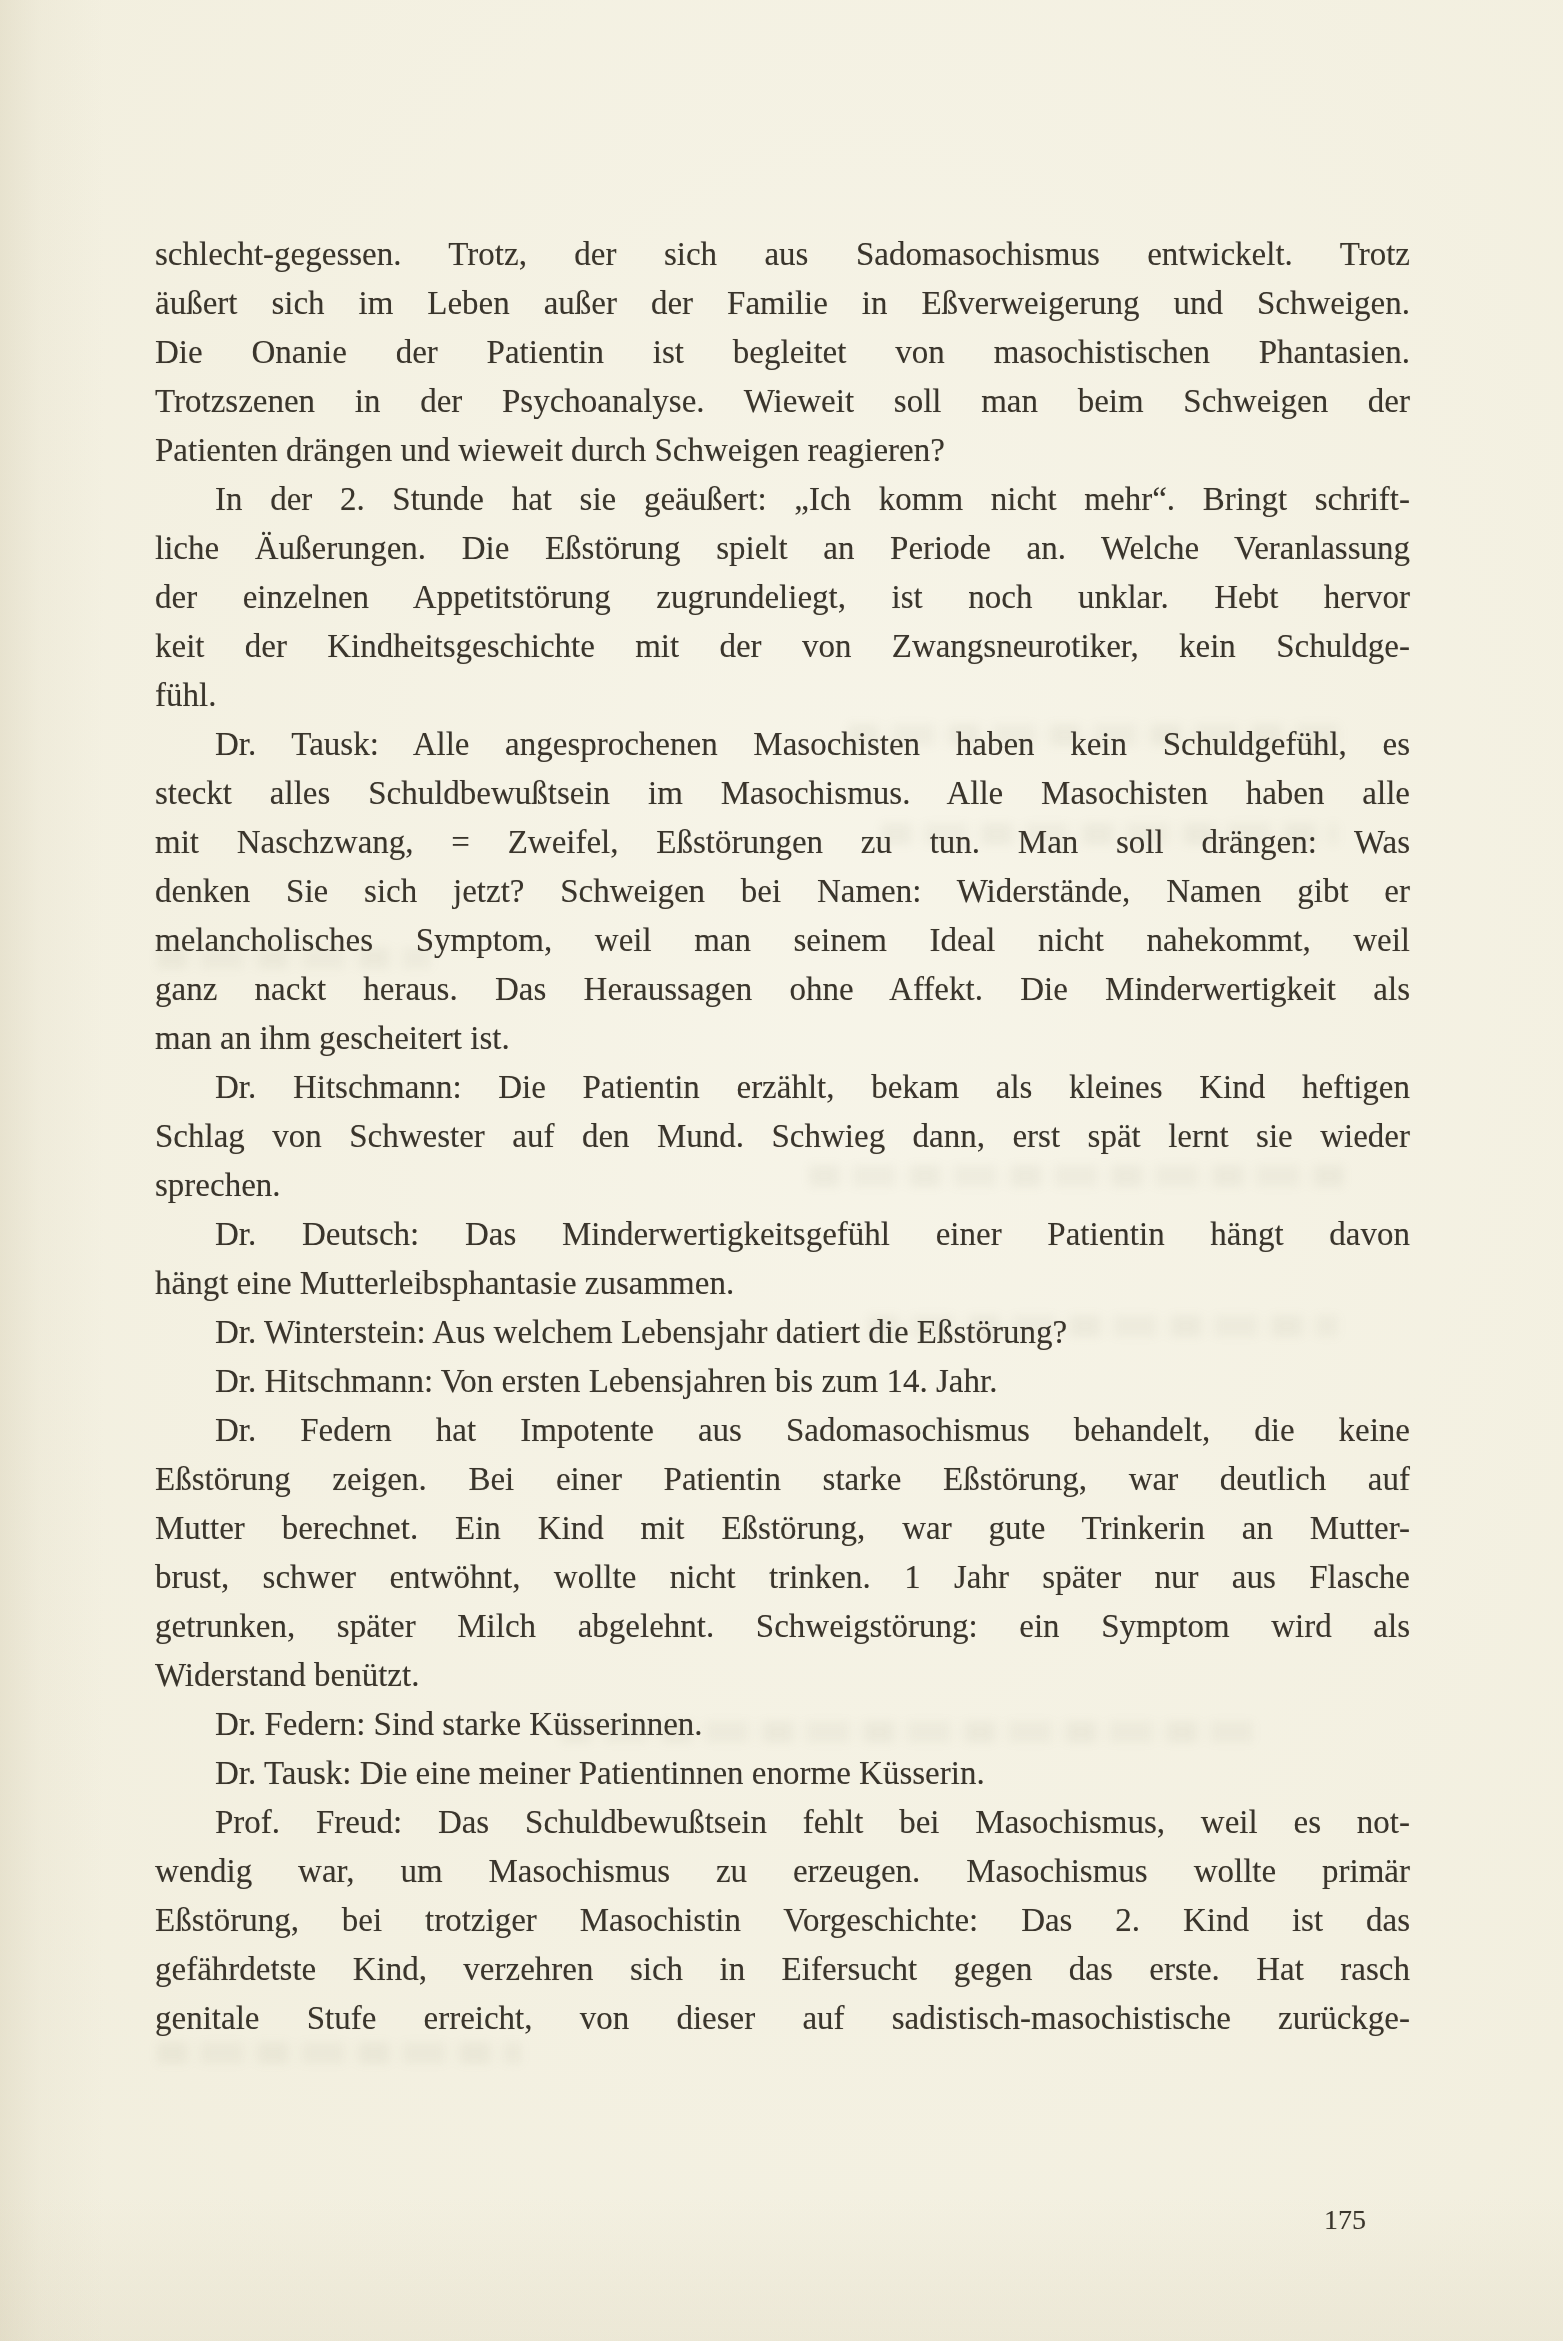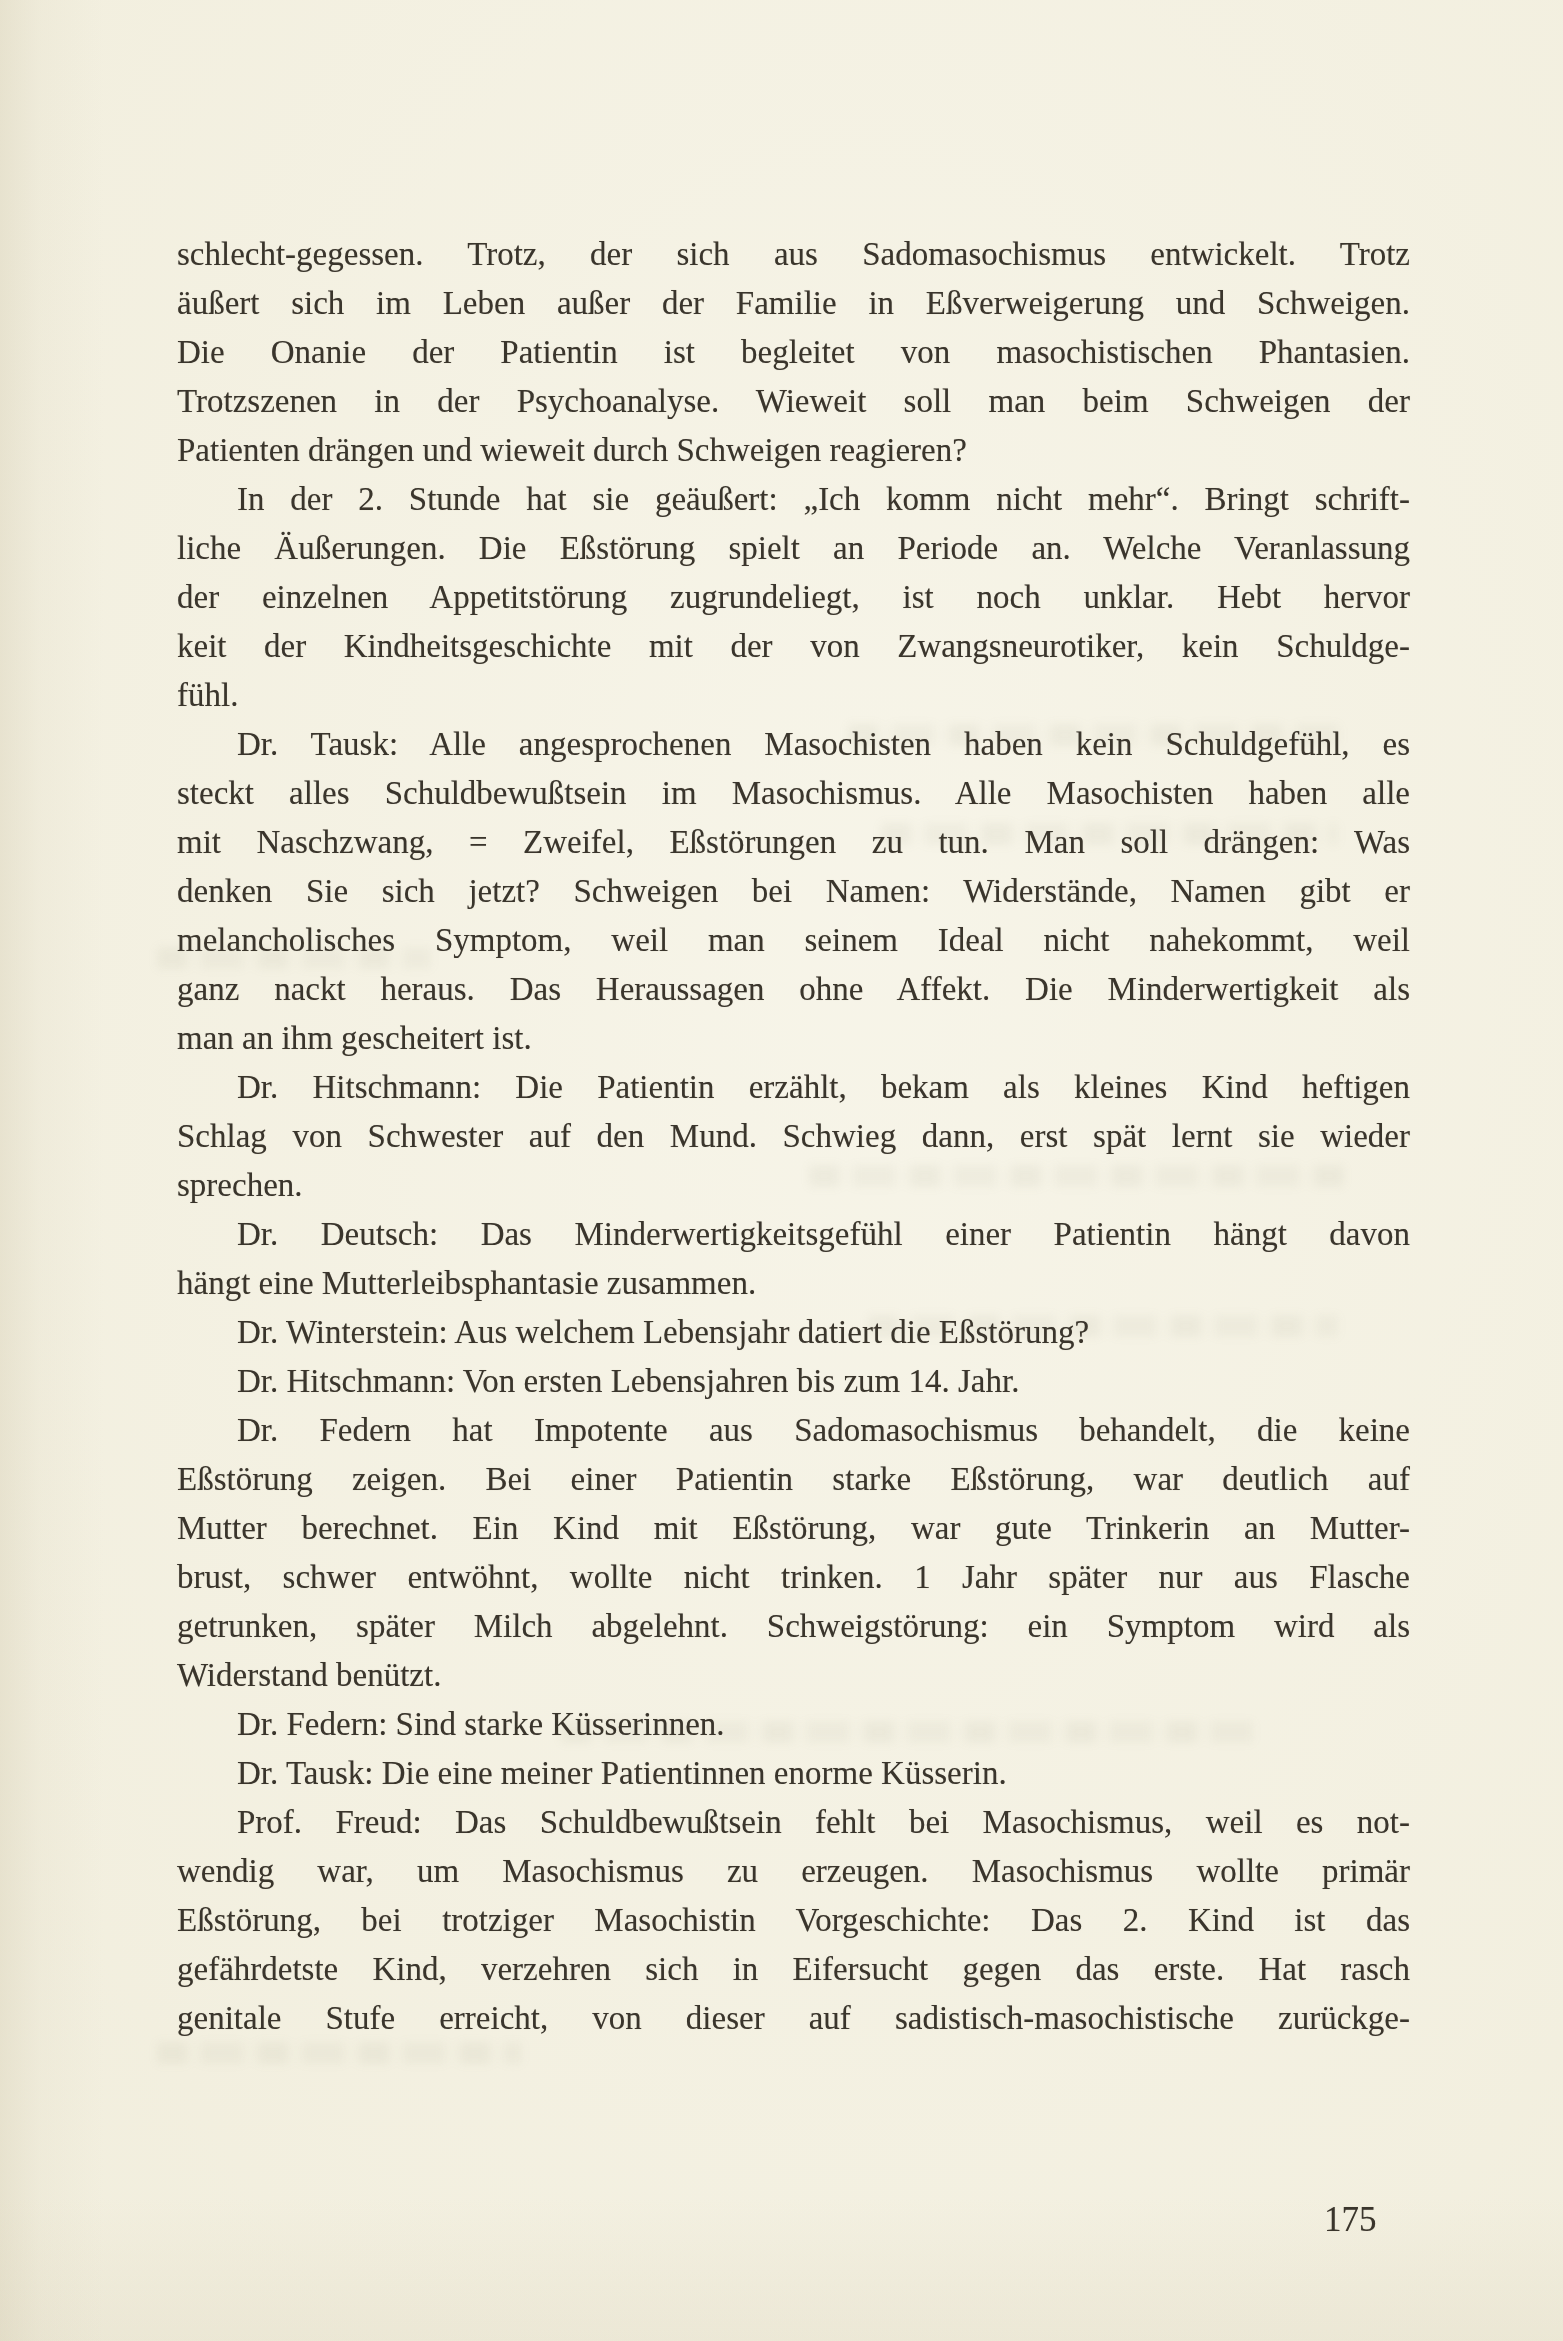--- a/index.html
+++ b/index.html
@@ -46,34 +46,33 @@
     width: 1255px;
     color: #3a352c;
     font-size: 33px;
     text-shadow: 0 0 0.7px rgba(58,53,44,0.35);
   }
   .line {
     line-height: 49px;
     height: 49px;
     white-space: normal;
     text-align: left;
-    margin-left: 22px;
   }
   .line.just {
     text-align: justify;
     text-align-last: justify;
   }
   .line.indent {
     padding-left: 60px;
   }
   .page-number {
     position: absolute;
     left: 1324px;
     top: 2200px;
-    font-size: 35px;
+    font-size: 28px;
     line-height: 39px;
     color: #3a352c;
     text-shadow: 0 0 0.7px rgba(58,53,44,0.35);
   }
 </style>
 </head>
 <body>
 
 <div class="page">
 

